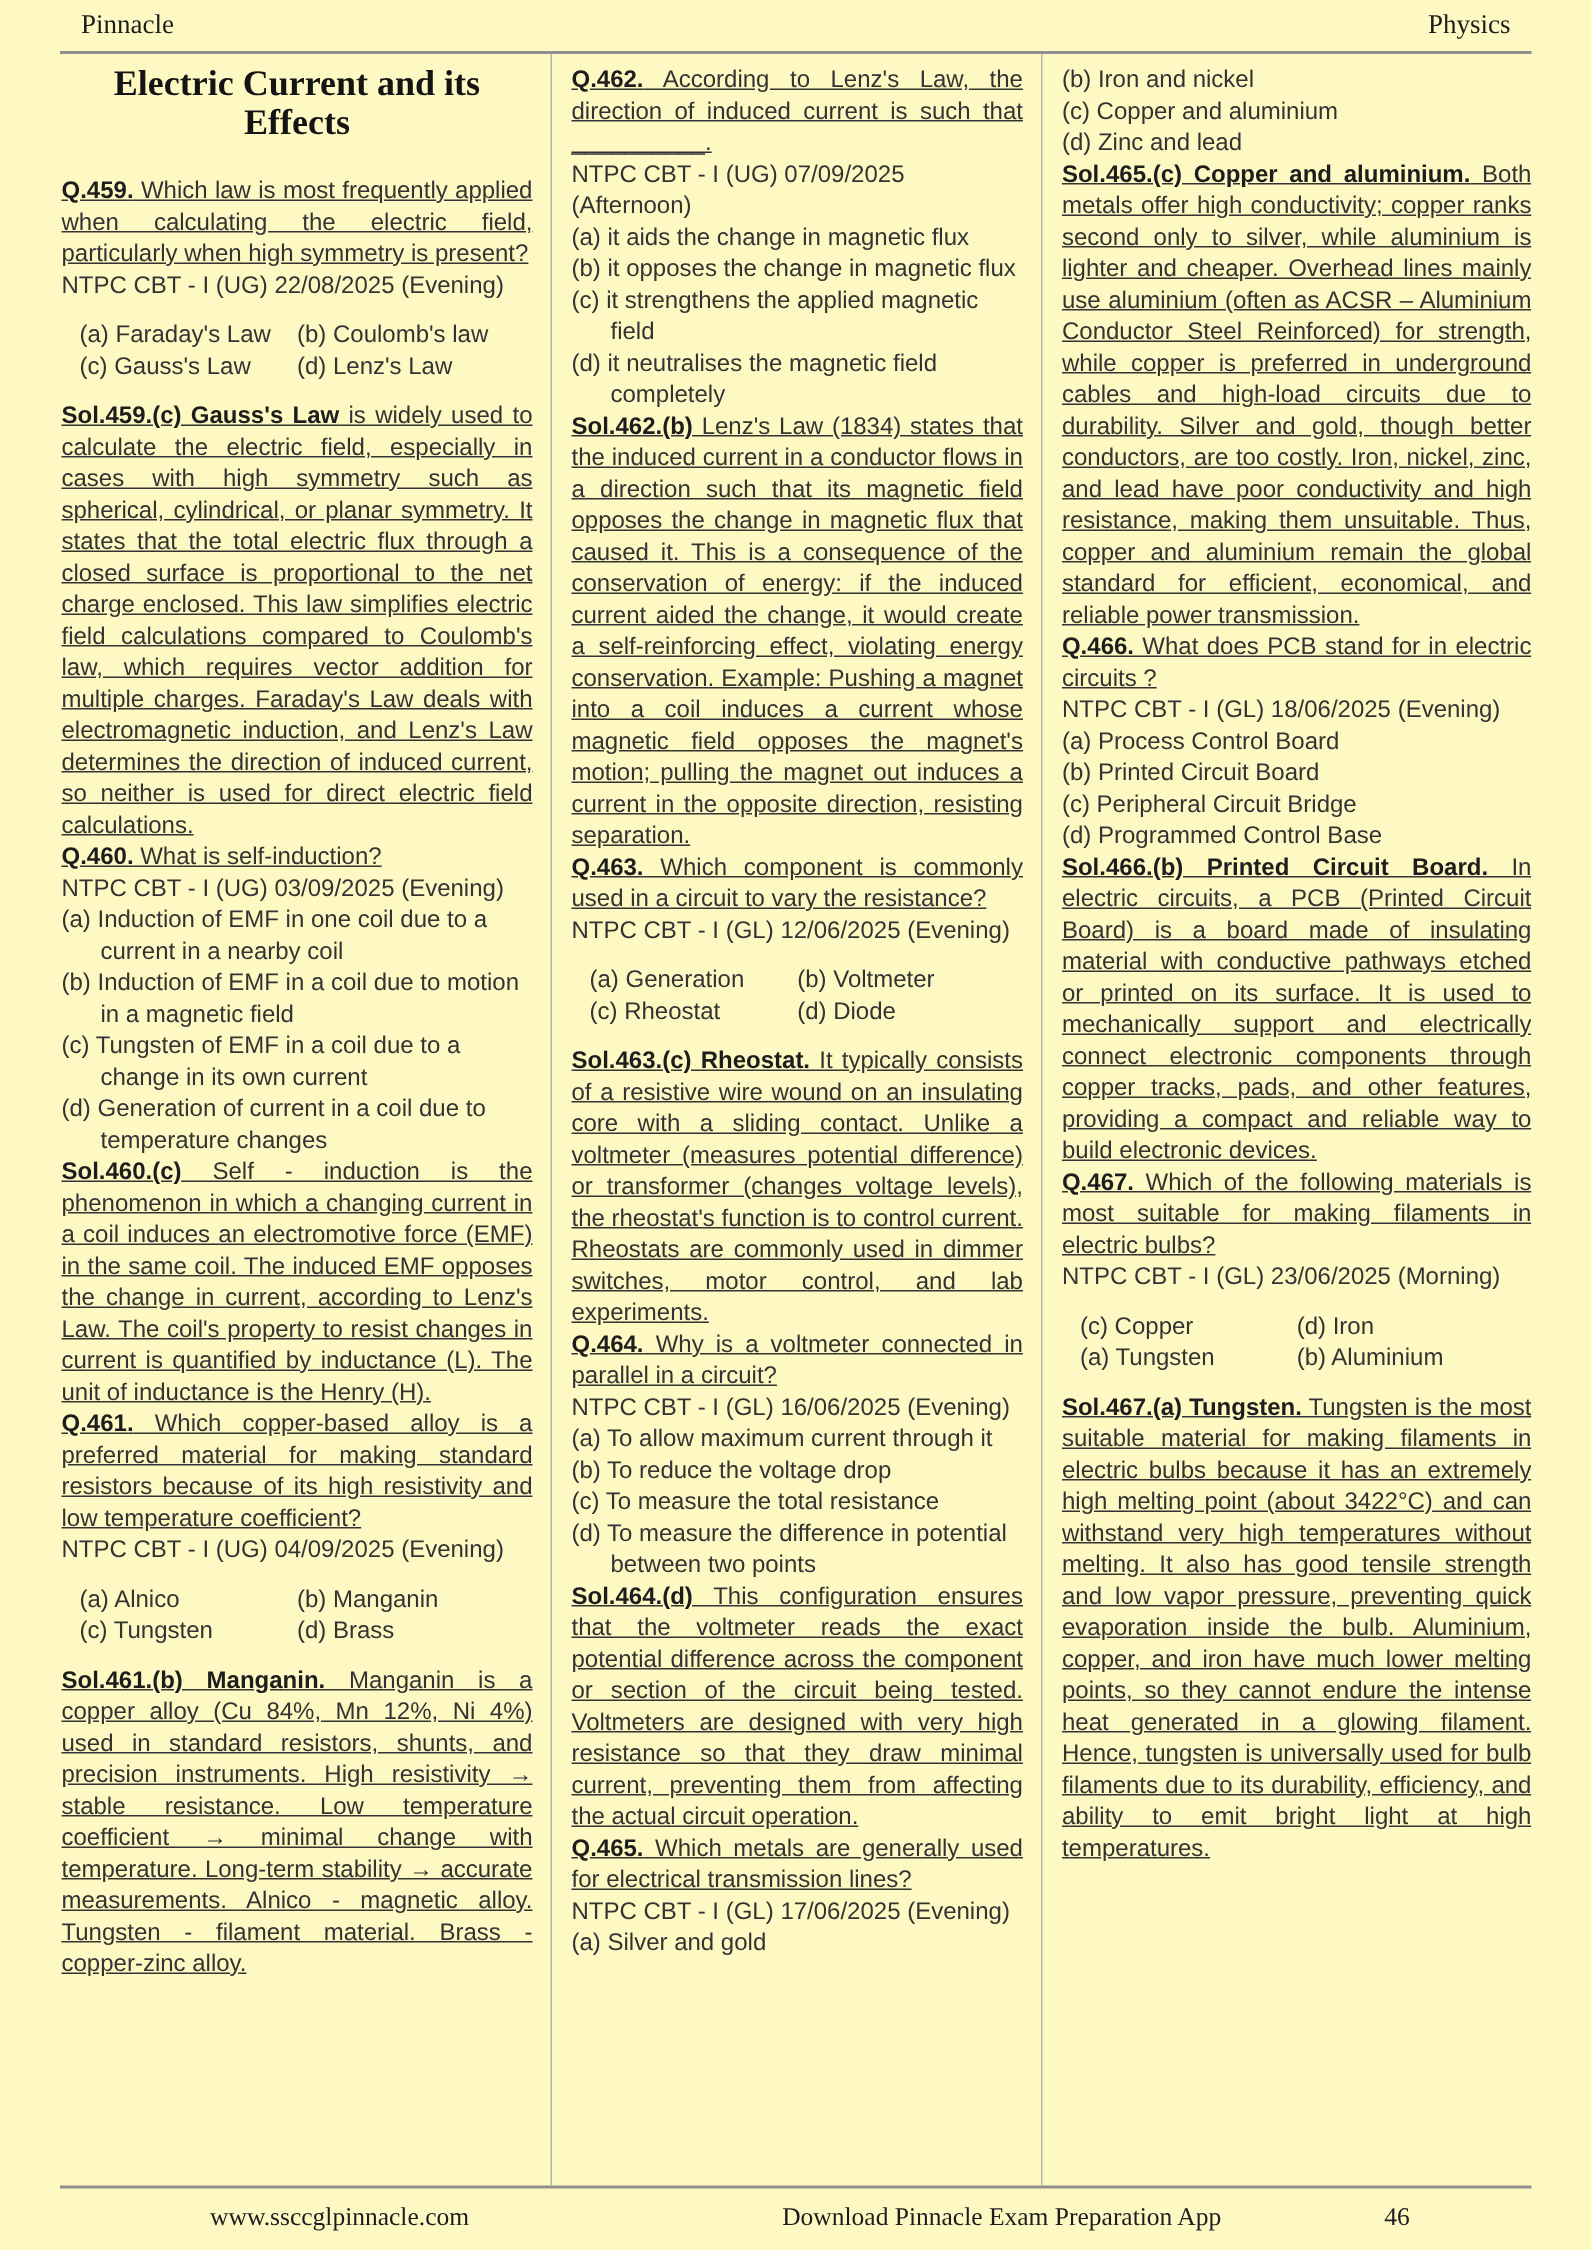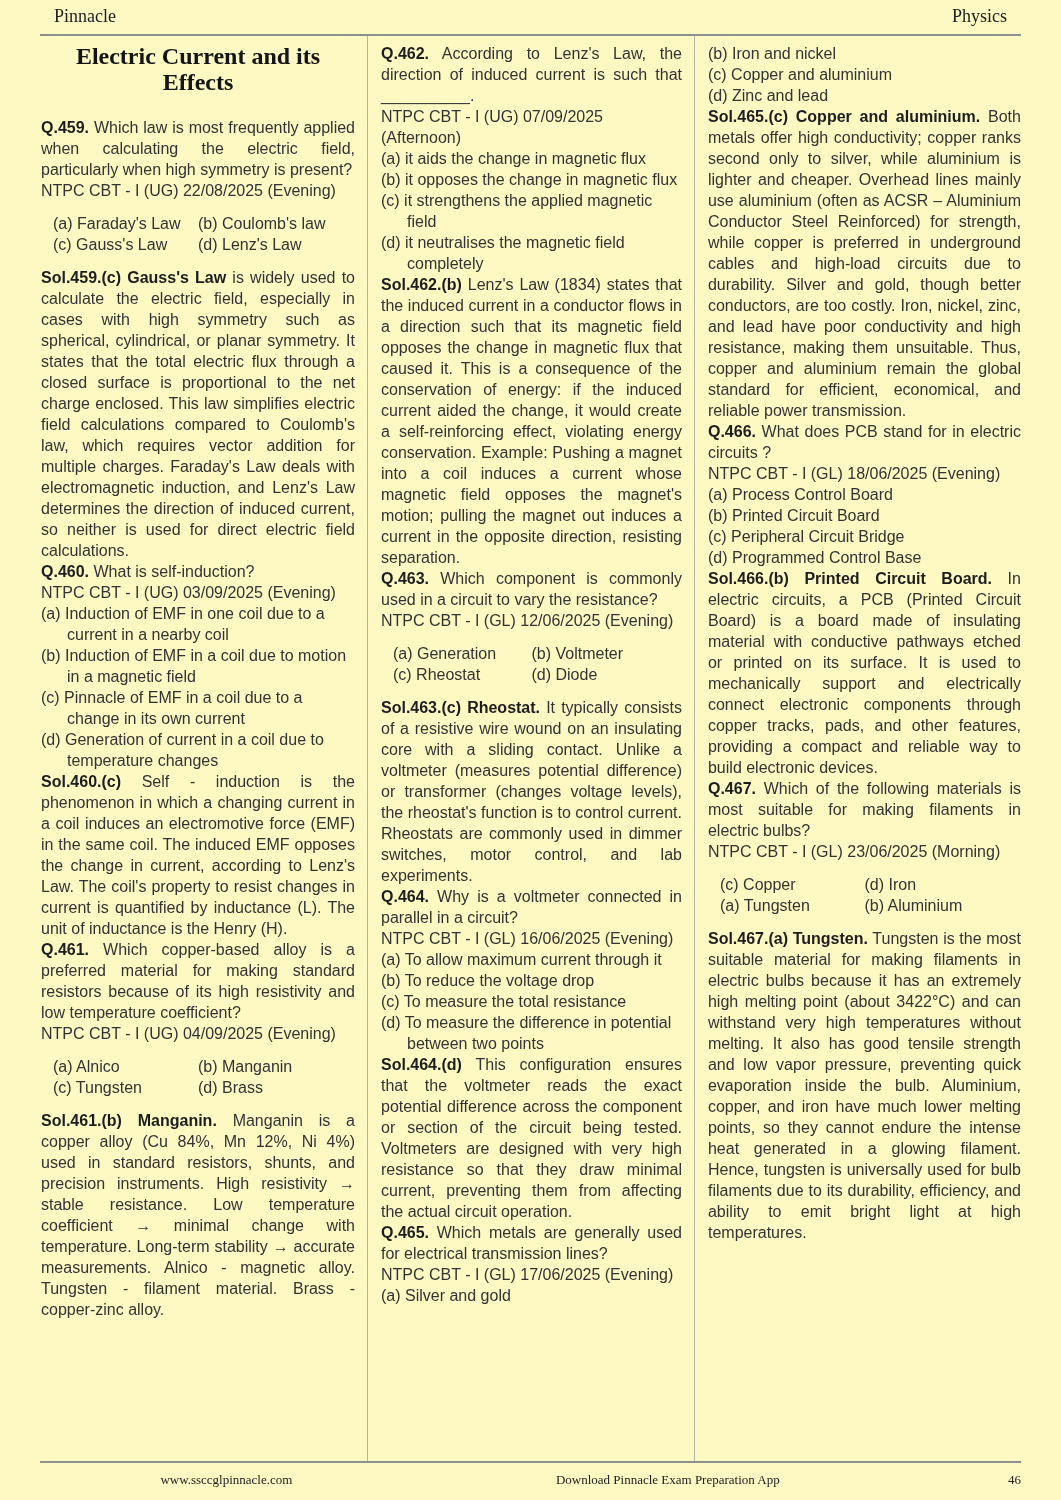--- a/index.html
+++ b/index.html
@@ -53,20 +53,21 @@
     font-weight: bold;
     font-size: 24px;
     line-height: 26px;
     color: #141414;
     text-align: center;
     margin: 2px 0 22px 0;
   }
   p.para {
     margin: 0 0 0 0;
     text-align: justify;
+    text-decoration: underline;
   }
   p.para .bold-prefix { color: #1d1d1d; }
   p.source {
     margin: 0;
     text-align: left;
   }
   .opt-grid { margin: 12px; }
   .opt-row { display: flex; }
   .opt-row .opt-cell:first-child { width: 50%; flex: 0 0 auto; }
   .opt-row .opt-cell:last-child { flex: 1 1 auto; }
@@ -78,27 +79,27 @@
   }
   .content .col > :first-child { margin-top: 0; }
 
   
   .footer {
     flex: 0 0 auto;
     border-top: 2px solid #8f8f8f;
     display: flex;
     align-items: flex-start;
     font-family: "Liberation Serif", serif;
-    font-size: 13px;
+    font-size: 17px;
     color: #1c1c1c;
     padding: 9px 0 12px 0;
   }
   .footer .site { flex: 0 0 38%; text-align: center; }
   .footer .app  { flex: 0 0 52%; text-align: center; }
-  .footer .pageno { flex: 1 1 auto; text-align: right; }
+  .footer .pageno { flex: 1 1 auto; text-align: left; }
 </style>
 </head>
 <body>
 
 <div class="page">
 
   <div class="header">
     <span>Pinnacle</span>
     <span>Physics</span>
   </div>
@@ -117,21 +118,21 @@
             <span class="opt-cell">(c) Gauss's Law</span>
             <span class="opt-cell">(d) Lenz's Law</span>
           </div>
         </div>
         <p class="para"><b class="bold-prefix">Sol.459.(c) Gauss's Law</b><span class="para-text"> is widely used to calculate the electric field, especially in cases with high symmetry such as spherical, cylindrical, or planar symmetry. It states that the total electric flux through a closed surface is proportional to the net charge enclosed. This law simplifies electric field calculations compared to Coulomb's law, which requires vector addition for multiple charges. Faraday's Law deals with electromagnetic induction, and Lenz's Law determines the direction of induced current, so neither is used for direct electric field calculations.</span></p>
         <p class="para"><b class="bold-prefix">Q.460.</b><span class="para-text"> What is self-induction?</span></p>
         <p class="source">NTPC CBT - I (UG) 03/09/2025 (Evening)</p>
         <div class="opt-list">
           <div class="opt-item">(a) Induction of EMF in one coil due to a current in a nearby coil</div>
           <div class="opt-item">(b) Induction of EMF in a coil due to motion in a magnetic field</div>
-          <div class="opt-item">(c) Pinnacle of EMF in a coil due to a change in its own current</div>
+          <div class="opt-item">(c) Tungsten of EMF in a coil due to a change in its own current</div>
           <div class="opt-item">(d) Generation of current in a coil due to temperature changes</div>
         </div>
         <p class="para"><b class="bold-prefix">Sol.460.(c)</b><span class="para-text"> Self - induction is the phenomenon in which a changing current in a coil induces an electromotive force (EMF) in the same coil. The induced EMF opposes the change in current, according to Lenz's Law. The coil's property to resist changes in current is quantified by inductance (L). The unit of inductance is the Henry (H).</span></p>
         <p class="para"><b class="bold-prefix">Q.461.</b><span class="para-text"> Which copper-based alloy is a preferred material for making standard resistors because of its high resistivity and low temperature coefficient?</span></p>
         <p class="source">NTPC CBT - I (UG) 04/09/2025 (Evening)</p>
         <div class="opt-grid">
           <div class="opt-row">
             <span class="opt-cell">(a) Alnico</span>
             <span class="opt-cell">(b) Manganin</span>
           </div>

